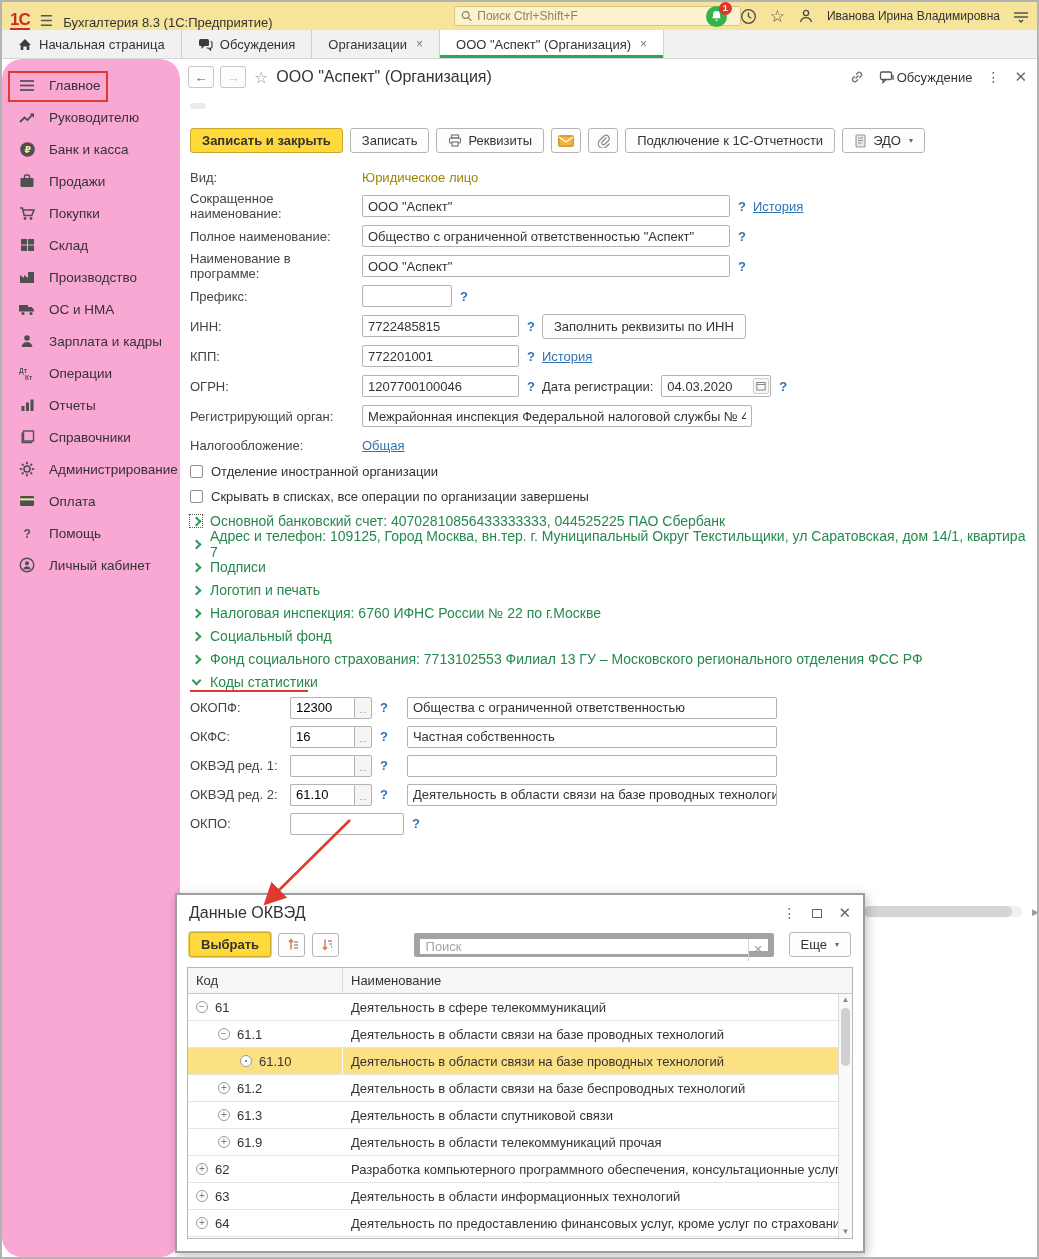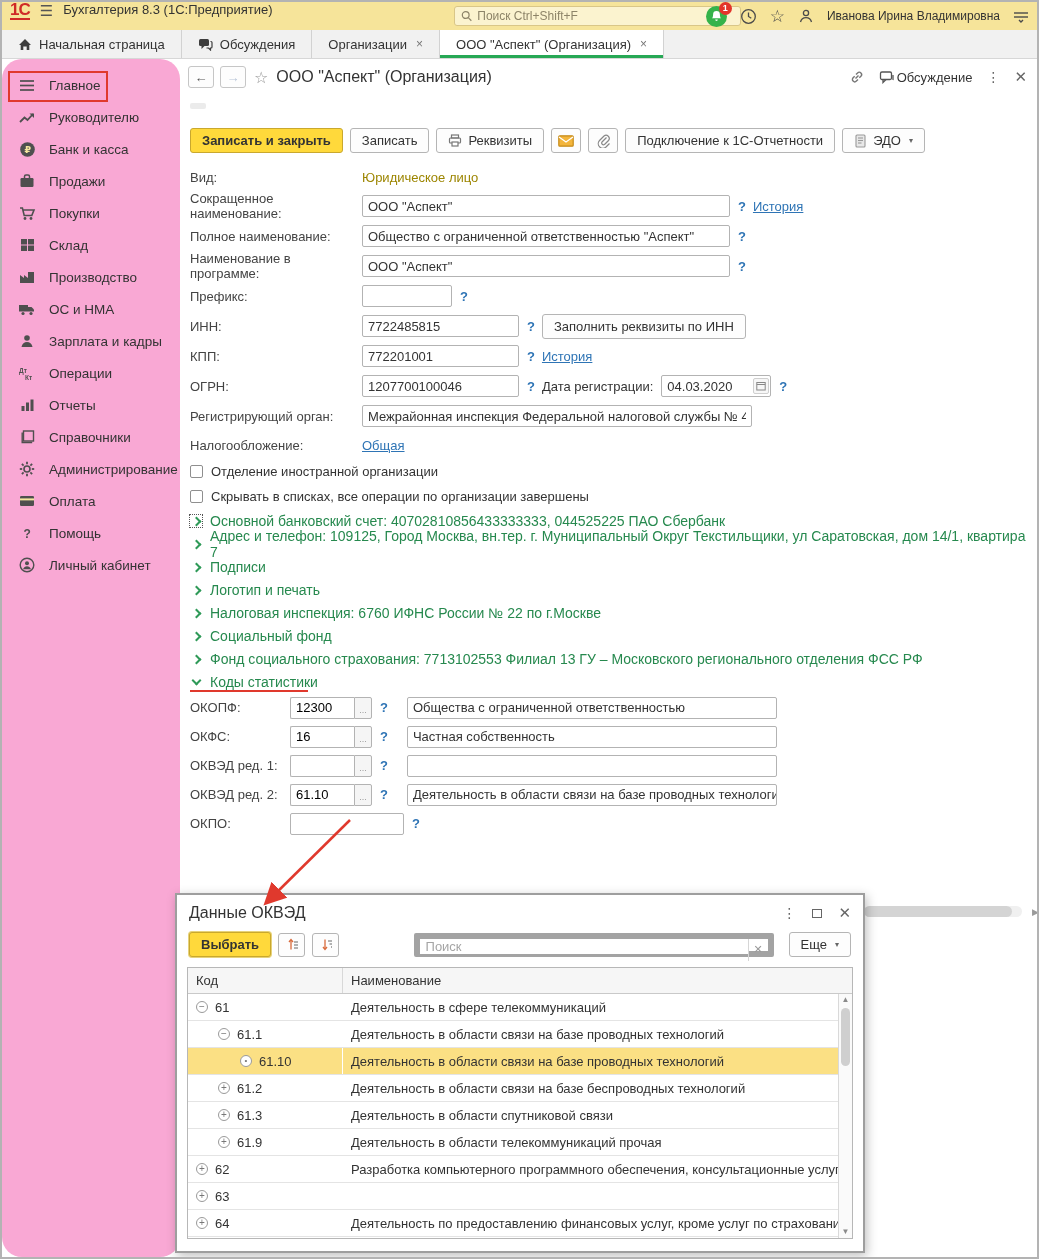--- a/index.html
+++ b/index.html
@@ -1,21 +1,21 @@
 <!DOCTYPE html>
 <html><head>
 <meta charset="utf-8">
 <style>
   * { margin:0; padding:0; box-sizing:border-box; }
   html,body { background:#e8e8e8; }
   body { font-family:"Liberation Sans","DejaVu Sans",sans-serif; font-size:13px; color:#333; }
   #stage { position:relative; width:1039px; height:1259px; background:#fff; border:2px solid #b3b3b3; overflow:hidden; }
 
   
-  .topbar { position:absolute; left:0; top:0; width:1035px; height:28px; background:#f6e49a; display:flex; align-items:flex-start; padding:0 8px; gap:10px; }
+  .topbar { position:absolute; left:0; top:0; width:1035px; height:28px; background:#f6e49a; display:flex; align-items:flex-end; padding:0 8px; gap:10px; }
   .logo-1c { color:#cf2a27; font-weight:bold; font-size:17px; letter-spacing:-1px; border-bottom:2px solid #cf2a27; line-height:16px; cursor:default; }
   .burger { font-size:15px; color:#555; }
   .app-title { font-size:13px; color:#333; white-space:nowrap; }
   .global-search { position:absolute; left:452px; top:4px; width:287px; height:20px; background:#fbf3cf; border:1px solid #d9c higher; }
   .global-search { border:1px solid #d9c687; border-radius:3px; display:flex; align-items:center; padding:0 6px; gap:5px; }
   .global-search input { border:0; background:transparent; outline:none; width:100%; font-size:12px; color:#666; font-family:inherit; }
   .global-search input::placeholder { color:#8d8468; }
   .tb-right { position:absolute; right:8px; top:0; height:28px; display:flex; align-items:center; gap:13px; }
   .bell-wrap { position:relative; width:21px; height:21px; }
   .bell-circle { width:21px; height:21px; border-radius:50%; background:#35b34a; display:flex; align-items:center; justify-content:center; }
@@ -704,20 +704,21 @@
               <span class="tree-ico"></span>
               <span>62</span>
             </span>
             <span class="tcell name">Разработка компьютерного программного обеспечения, консультационные услуги …</span>
           </div>
           <div class="trow collapsed" style="--lvl: 0;">
             <span class="tcell code">
               <span class="tree-ico"></span>
               <span>63</span>
             </span>
+            <span class="tcell name">Деятельность в области информационных технологий</span>
           </div>
           <div class="trow collapsed" style="--lvl: 0;">
             <span class="tcell code">
               <span class="tree-ico"></span>
               <span>64</span>
             </span>
             <span class="tcell name">Деятельность по предоставлению финансовых услуг, кроме услуг по страхованию…</span>
           </div>
         <div class="vscroll">
           <span class="up">▲</span>

